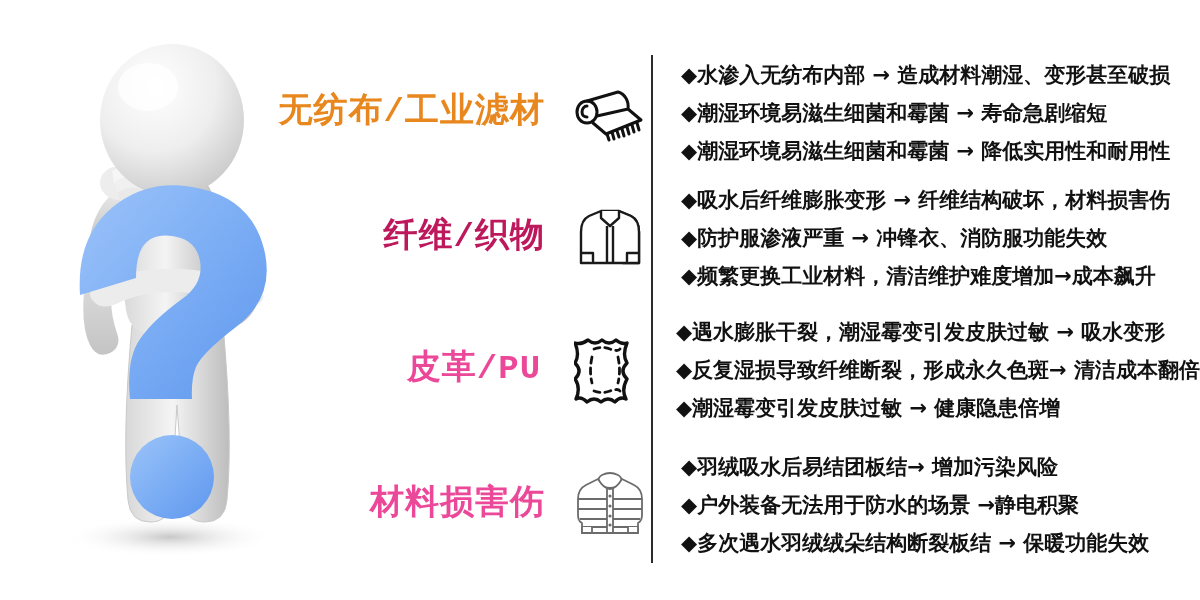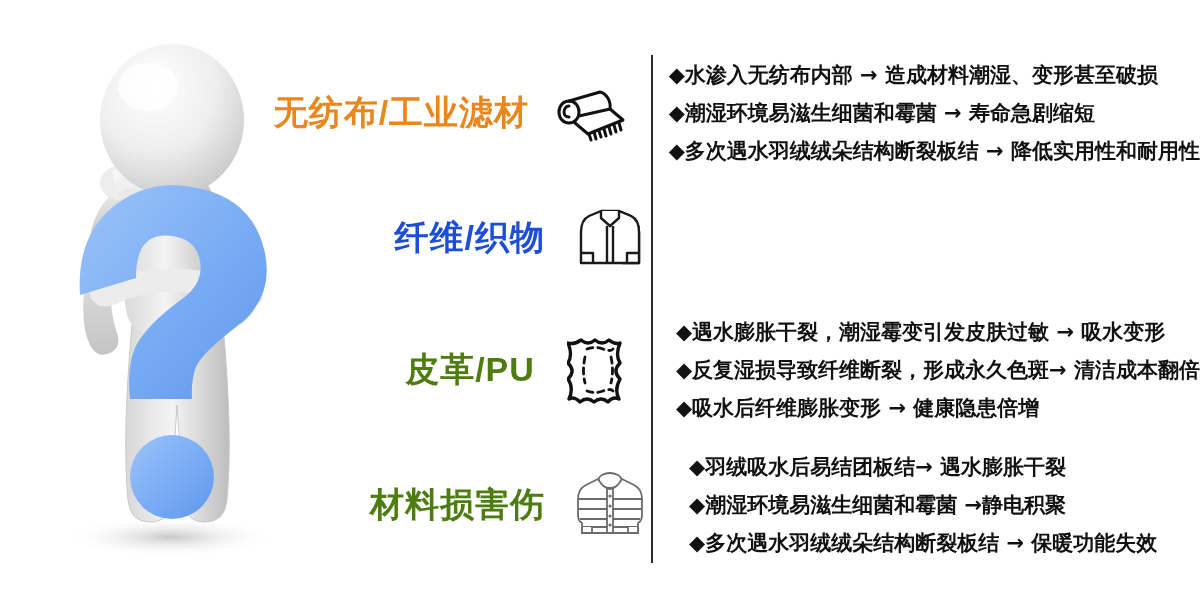--- a/index.html
+++ b/index.html
@@ -17,31 +17,31 @@
   
   .row{position:absolute;left:240px;width:960px;display:flex;align-items:center;}
   .row-1{top:55px;height:115px;}
   .row-2{top:180px;height:115px;}
   .row-3{top:310px;height:120px;}
   .row-4{top:445px;height:120px;}
 
   .cat-label{
     width:305px;text-align:right;padding-right:22px;
     font-size:34px;font-weight:700;line-height:1.1;
-    font-family:Liberation Sans, sans-serif;
+    font-family:Liberation Mono, monospace;
     letter-spacing:1px;white-space:nowrap;
   }
   .cat-orange{color:#E8871E;}
-  .cat-green{color:#1d4ed8;}
-  .cat-blue{color:#4d7c0f;}
+  .cat-green{color:#be185d;}
+  .cat-blue{color:#ec4899;}
 
   .icon-cell{width:86px;display:flex;align-items:center;justify-content:center;}
   .icon-cell svg{display:block;}
 
-  .bullets{flex:1;padding-left:28px;margin-left:8px;}
+  .bullets{flex:1;padding-left:28px;}
   .bullet{
     font-size:21px;line-height:38px;color:#111111;font-weight:700;
     white-space:nowrap;
     font-family:"DejaVu Sans","Liberation Sans",sans-serif;
   }
 
   
   .divider{position:absolute;left:651px;top:55px;width:2px;height:508px;background:#2b2b2b;}
 </style>
 </head>
@@ -116,53 +116,58 @@
         <path d="M12 19 C6 19 2 24 2 30 C2 36 6 41 12 41 C18 41 22 36 22 30 C22 24 18 19 12 19 Z"></path>
         <path d="M12 24 C9 24 7 27 7 30 C7 33 9 35 12 35"></path>
         <path d="M12 19 L43 10 C50 12 54 19 53 27 L22 34"></path>
         <path d="M53 27 L66 38 L31 52 L18 41"></path>
         <path d="M32 52 L34 58 M37 50 L39 57 M42 49 L44 55 M47 47 L49 54 M52 45 L54 52 M57 43 L59 50 M62 41 L64 48"></path>
       </svg>
     </div>
     <div class="bullets">
       <div class="bullet">◆水渗入无纺布内部 →  造成材料潮湿、变形甚至破损</div>
       <div class="bullet">◆潮湿环境易滋生细菌和霉菌 → 寿命急剧缩短</div>
-      <div class="bullet">◆多次遇水羽绒绒朵结构断裂板结 → 降低实用性和耐用性</div>
+      <div class="bullet">◆潮湿环境易滋生细菌和霉菌 → 降低实用性和耐用性</div>
     </div>
   </div>
 
   <div class="row row-2">
     <div class="cat-label cat-green">纤维/织物</div>
     <div class="icon-cell">
       <svg width="62" height="66" viewBox="0 0 62 66" fill="#fff" stroke="#1a1a1a" stroke-width="2.4" stroke-linejoin="round">
         <path d="M22 6 L31 20 L40 6 L52 11 C58 14 60 20 60 27 L60 58 L44 58 L44 30"></path>
         <path d="M40 6 L52 11 C58 14 60 20 60 27 L60 58 L2 58 L2 27 C2 20 4 14 10 11 L22 6 Z" fill="#fff"></path>
         <path d="M22 6 L31 21 L40 6"></path>
         <path d="M28 21 L28 58 M34 21 L34 58"></path>
         <path d="M22 6 L22 13 L31 21 L40 13 L40 6"></path>
         <path d="M2 48 L14 48 L14 58 M60 48 L48 48 L48 58"></path>
       </svg>
+    </div>
+    <div class="bullets">
+      <div class="bullet">◆吸水后纤维膨胀变形 → 纤维结构破坏，材料损害伤</div>
+      <div class="bullet">◆防护服渗液严重 → 冲锋衣、消防服功能失效</div>
+      <div class="bullet">◆频繁更换工业材料，清洁维护难度增加→成本飙升</div>
     </div>
   </div>
 
   <div class="row row-3">
     <div class="cat-label cat-blue">皮革/PU</div>
     <div class="icon-cell">
       <svg width="62" height="70" viewBox="0 0 62 70" fill="none" stroke="#111" stroke-width="3.4" stroke-linejoin="round" stroke-linecap="round">
         <path d="M14 5 q7 6 14 0 q7 6 14 0 q6 5 11 3 q-5 12 0 20 q-8 8 0 16 q-6 11 -1 20 q-6 -3 -11 3 q-7 -6 -14 0 q-7 -6 -14 0 q-6 -6 -11 -3 q5 -11 -1 -20 q8 -8 0 -16 q5 -8 0 -20 q6 2 13 -3 z"></path>
         <path d="M20 14 q8 -3 16 0 q8 3 10 0" stroke-dasharray="6 5" stroke-width="2.8"></path>
         <path d="M18 22 q-3 14 0 26" stroke-dasharray="6 5" stroke-width="2.8"></path>
         <path d="M44 22 q3 14 0 26" stroke-dasharray="6 5" stroke-width="2.8"></path>
         <path d="M20 56 q8 3 16 0 q8 -3 10 0" stroke-dasharray="6 5" stroke-width="2.8"></path>
       </svg>
     </div>
     <div class="bullets">
       <div class="bullet">◆遇水膨胀干裂，潮湿霉变引发皮肤过敏 → 吸水变形</div>
       <div class="bullet">◆反复湿损导致纤维断裂，形成永久色斑→ 清洁成本翻倍</div>
-      <div class="bullet">◆吸水后纤维膨胀变形 → 健康隐患倍增</div>
+      <div class="bullet">◆潮湿霉变引发皮肤过敏 → 健康隐患倍增</div>
     </div>
   </div>
 
   <div class="row row-4">
     <div class="cat-label cat-blue">材料损害伤</div>
     <div class="icon-cell">
       <svg width="68" height="72" viewBox="0 0 68 72" fill="#fff" stroke="#6b6b6b" stroke-width="1.8" stroke-linejoin="round">
         <path d="M26 6 q8 -4 16 0 q4 2 4 8 q-6 5 -12 5 q-6 0 -12 -5 q0 -6 4 -8 Z"></path>
         <path d="M22 10 L10 16 Q2 20 2 30 L2 46 Q2 52 6 54 L6 64 L62 64 L62 54 Q66 52 66 46 L66 30 Q66 20 58 16 L46 10 Q40 20 34 20 Q28 20 22 10 Z"></path>
         <path d="M31 20 L31 64 M37 20 L37 64"></path>
@@ -171,19 +176,19 @@
         <path d="M4 50 L31 50 M37 50 L64 50"></path>
         <path d="M6 58 L31 58 M37 58 L62 58"></path>
         <circle cx="34" cy="27" r="1.6" fill="#6b6b6b" stroke="none"></circle>
         <circle cx="34" cy="37" r="1.6" fill="#6b6b6b" stroke="none"></circle>
         <circle cx="34" cy="47" r="1.6" fill="#6b6b6b" stroke="none"></circle>
         <circle cx="34" cy="56" r="1.6" fill="#6b6b6b" stroke="none"></circle>
         <path d="M6 58 L6 64 L16 64 L16 58 M62 58 L62 64 L52 64 L52 58"></path>
       </svg>
     </div>
     <div class="bullets">
-      <div class="bullet">◆羽绒吸水后易结团板结→ 遇水膨胀干裂</div>
-      <div class="bullet">◆潮湿环境易滋生细菌和霉菌 →静电积聚</div>
+      <div class="bullet">◆羽绒吸水后易结团板结→ 增加污染风险</div>
+      <div class="bullet">◆户外装备无法用于防水的场景 →静电积聚</div>
       <div class="bullet">◆多次遇水羽绒绒朵结构断裂板结 →  保暖功能失效</div>
     </div>
   </div>
 
 </div>
 
 </body></html>

